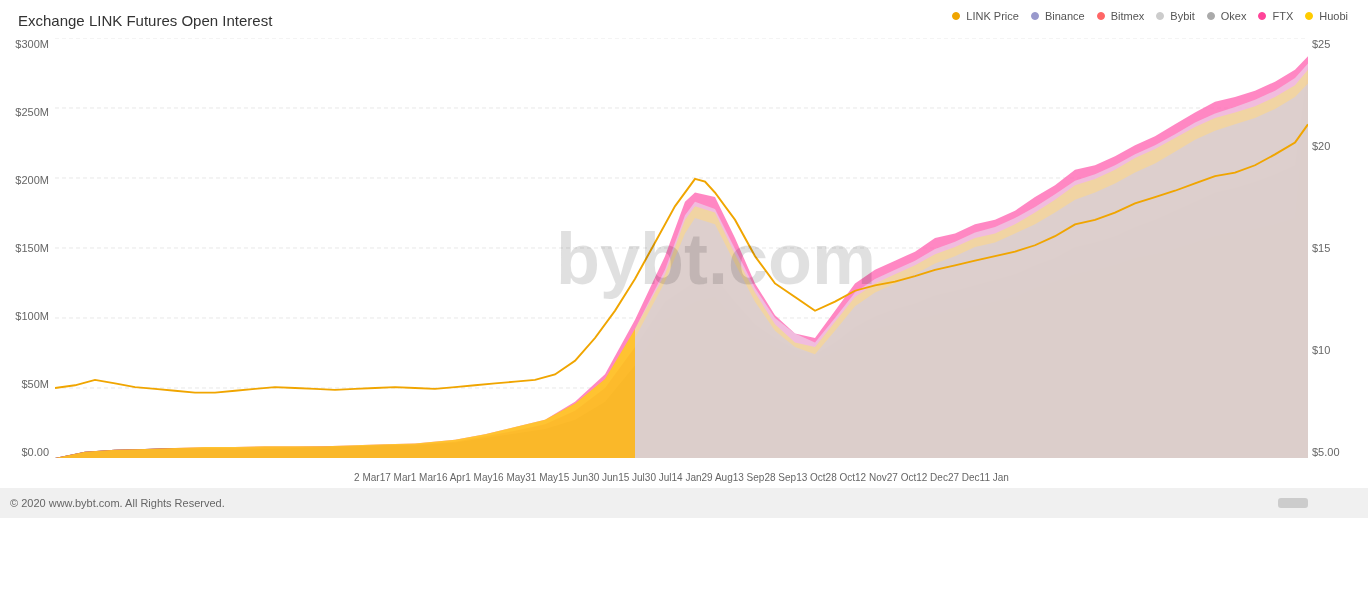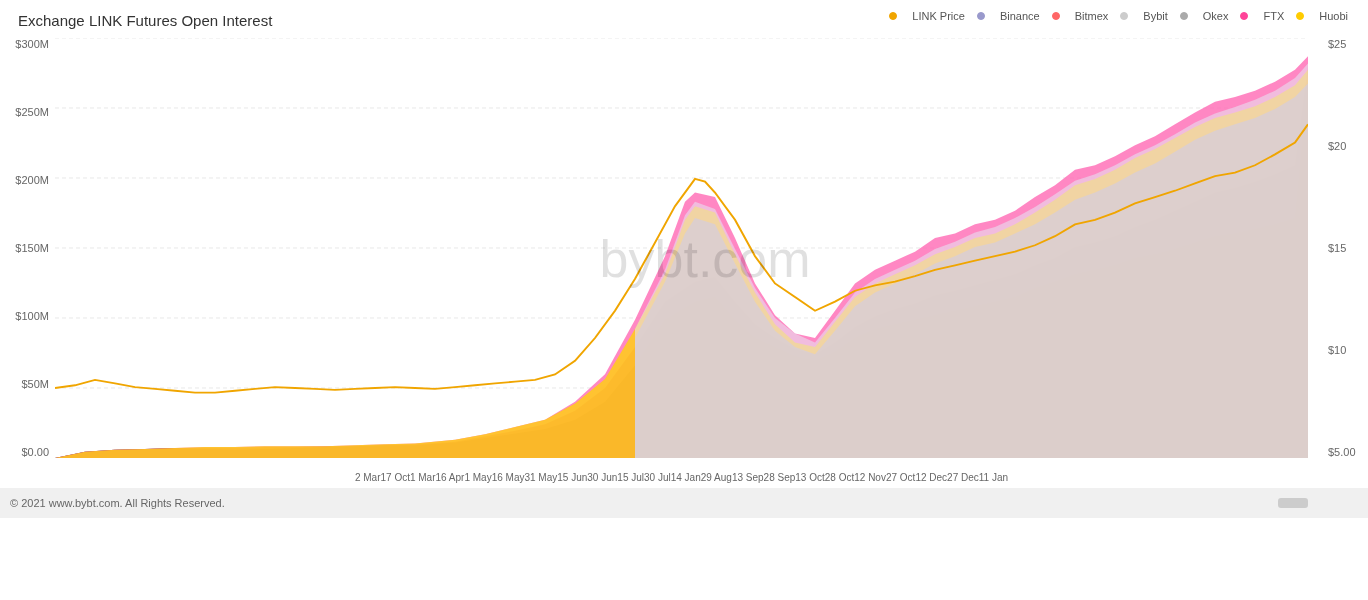--- a/index.html
+++ b/index.html
@@ -31,36 +31,36 @@
       right: 20px;
       display: flex;
       align-items: center;
       gap: 12px;
       font-size: 11px;
       color: #555;
     }
     .legend-item {
       display: flex;
       align-items: center;
-      gap: 15px;
+      gap: 6px;
     }
     .legend-dot {
       width: 8px;
       height: 8px;
       border-radius: 50%;
       border: 1.5px solid;
       background: #fff;
     }
     .watermark {
       position: absolute;
       top: 50%;
       left: 50%;
       transform: translate(-40%, -50%);
-      font-size: 52px;
-      font-weight: normal;
+      font-size: 72px;
+      font-weight: bold;
       color: rgba(0,0,0,0.12);
       pointer-events: none;
       white-space: nowrap;
       z-index: 10;
     }
     .chart-area {
       position: absolute;
       top: 38px;
       left: 55px;
       right: 60px;
@@ -84,21 +84,21 @@
     .y-axis-right {
       position: absolute;
       top: 38px;
       right: 0;
       width: 60px;
       bottom: 60px;
       display: flex;
       flex-direction: column;
       justify-content: space-between;
       align-items: flex-start;
-      padding-left: 20px;
+      padding-left: 4px;
       font-size: 11px;
       color: #666;
     }
     .x-axis {
       position: absolute;
       bottom: 35px;
       left: 55px;
       right: 60px;
       display: flex;
       justify-content: center;
@@ -583,21 +583,21 @@
           1200,140
           1220,128
           1240,115
           1253,95
         "></polyline>
     </svg>
   </div>
 
   <div class="x-axis">
     <span>2 Mar</span>
-    <span>17 Oct</span>
+    <span>17 Mar</span>
     <span>1 Mar</span>
     <span>16 Apr</span>
     <span>1 May</span>
     <span>16 May</span>
     <span>31 May</span>
     <span>15 Jun</span>
     <span>30 Jun</span>
     <span>15 Jul</span>
     <span>30 Jul</span>
     <span>14 Jan</span>
@@ -607,16 +607,16 @@
     <span>13 Oct</span>
     <span>28 Oct</span>
     <span>12 Nov</span>
     <span>27 Oct</span>
     <span>12 Dec</span>
     <span>27 Dec</span>
     <span>11 Jan</span>
   </div>
 
   <div class="footer">
-    <span>© 2021 www.bybt.com. All Rights Reserved.</span>
+    <span>© 2020 www.bybt.com. All Rights Reserved.</span>
     <div class="scrollbar"></div>
   </div>
 </div>
 
 </body></html>

